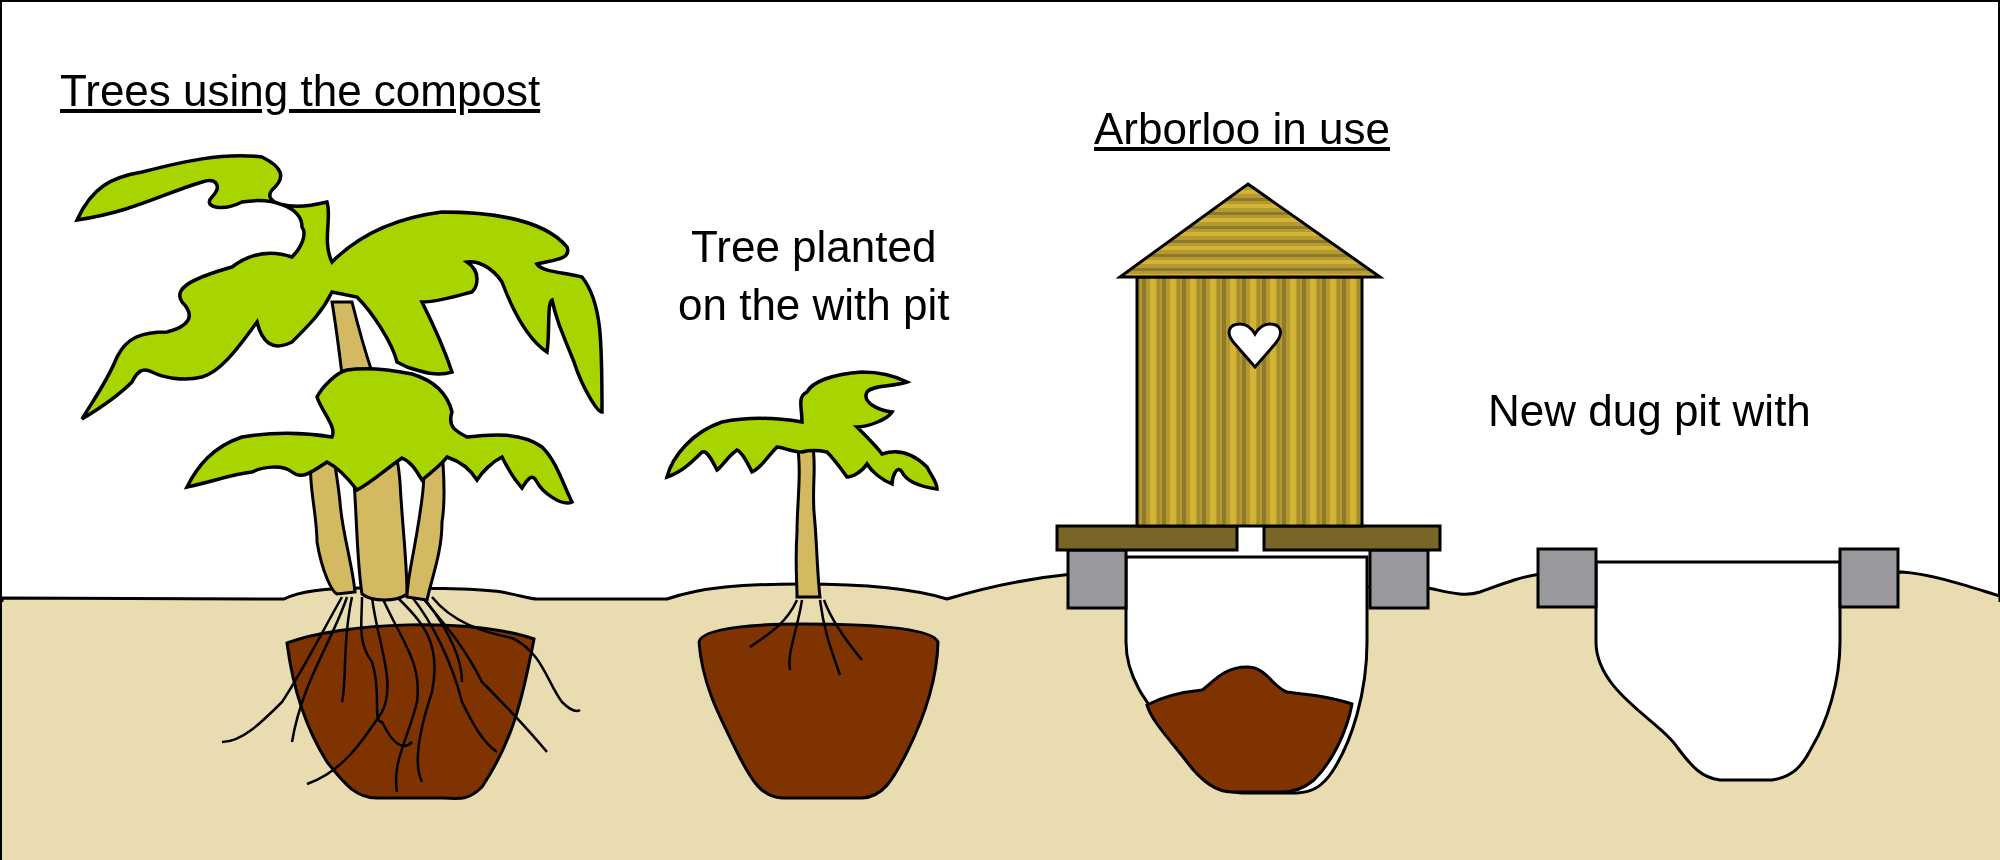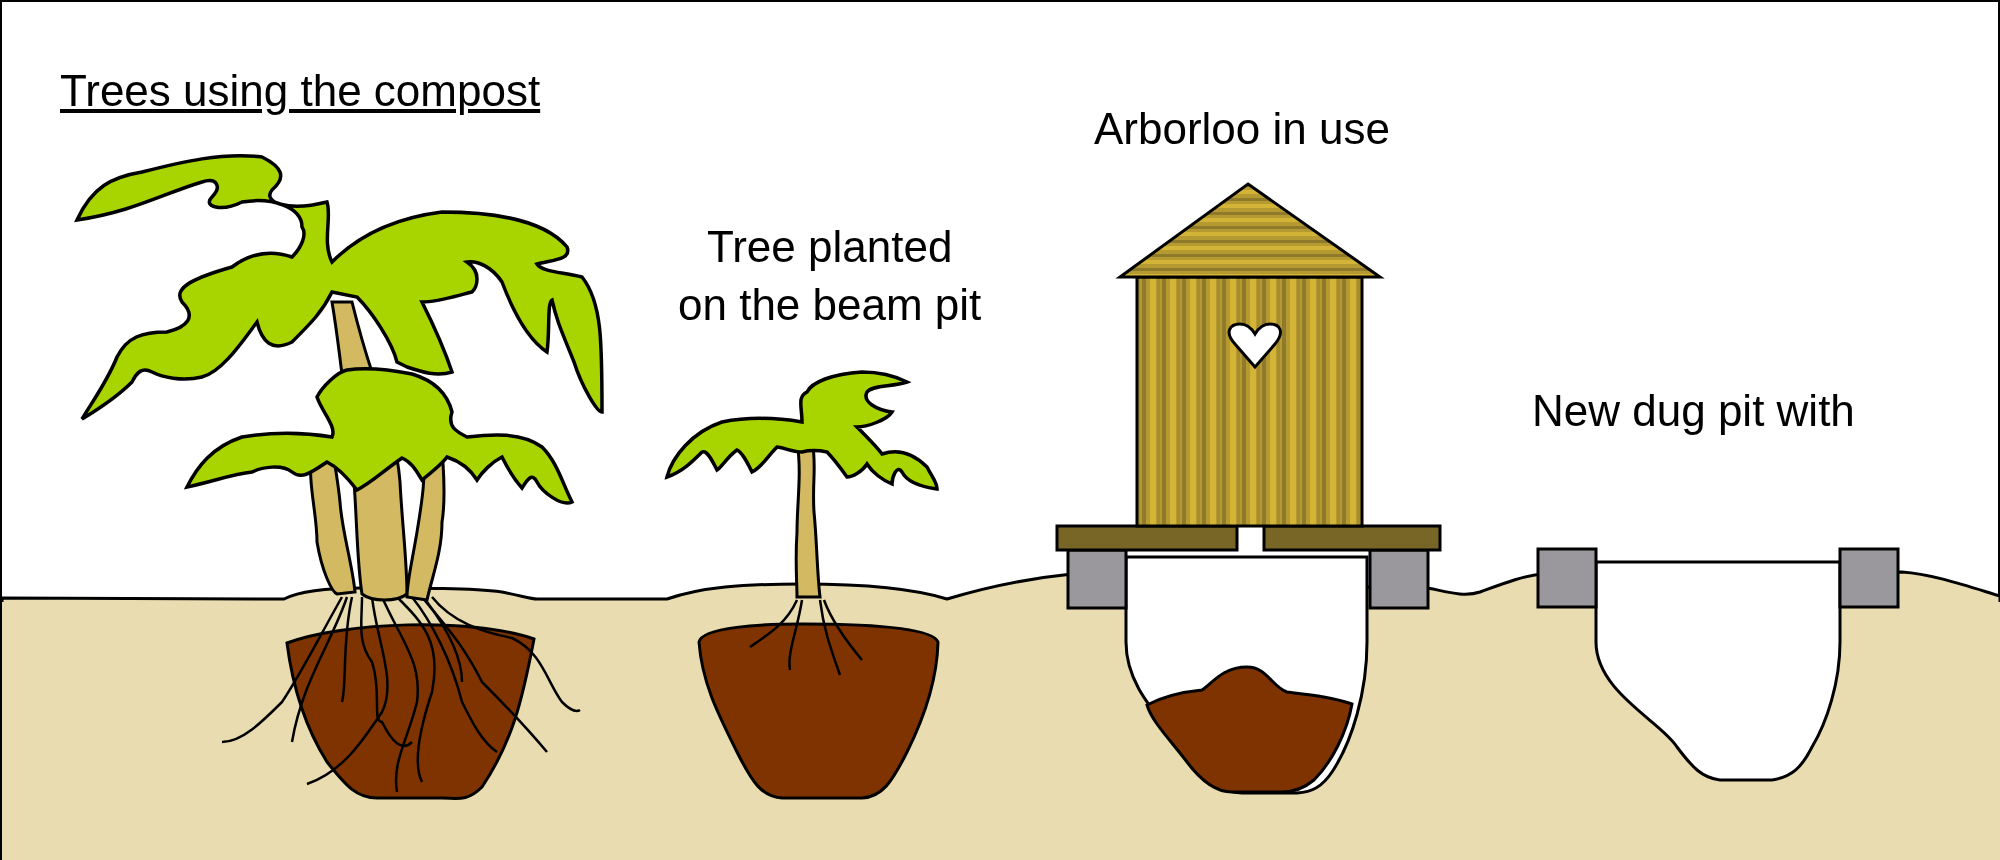--- a/index.html
+++ b/index.html
@@ -126,20 +126,20 @@
     <path d="M1594,560 L1838,560 L1838,640 C1838,680 1825,720 1810,745 C1800,765 1790,775 1770,778 L1718,778
          C1700,776 1690,765 1675,745 C1660,720 1594,690 1594,640 Z" fill="#fff" stroke="#000" stroke-width="3"></path>
     <rect x="1536" y="547" width="58" height="58" fill="#9a989c" stroke="#000" stroke-width="3"></rect>
     <rect x="1838" y="547" width="58" height="58" fill="#9a989c" stroke="#000" stroke-width="3"></rect>
   </g>
 </svg>
 
 <div class="label" style="left:58px;top:60px;text-decoration:underline;">Trees using the compost</div>
 <div class="label" style="left:676px;top:216px;">
   <div>Tree planted</div>
-  <div>on the beam pit</div>
+  <div>on the with pit</div>
 </div>
-<div class="label" style="left:1092px;top:98px;">Arborloo in use</div>
-<div class="label" style="left:1486px;top:380px;margin-left:44px;">
+<div class="label" style="left:1092px;top:98px;text-decoration:underline;">Arborloo in use</div>
+<div class="label" style="left:1486px;top:380px;">
   <div>New dug pit with</div>
 </div>
 
 </div>
 
 </body></html>

